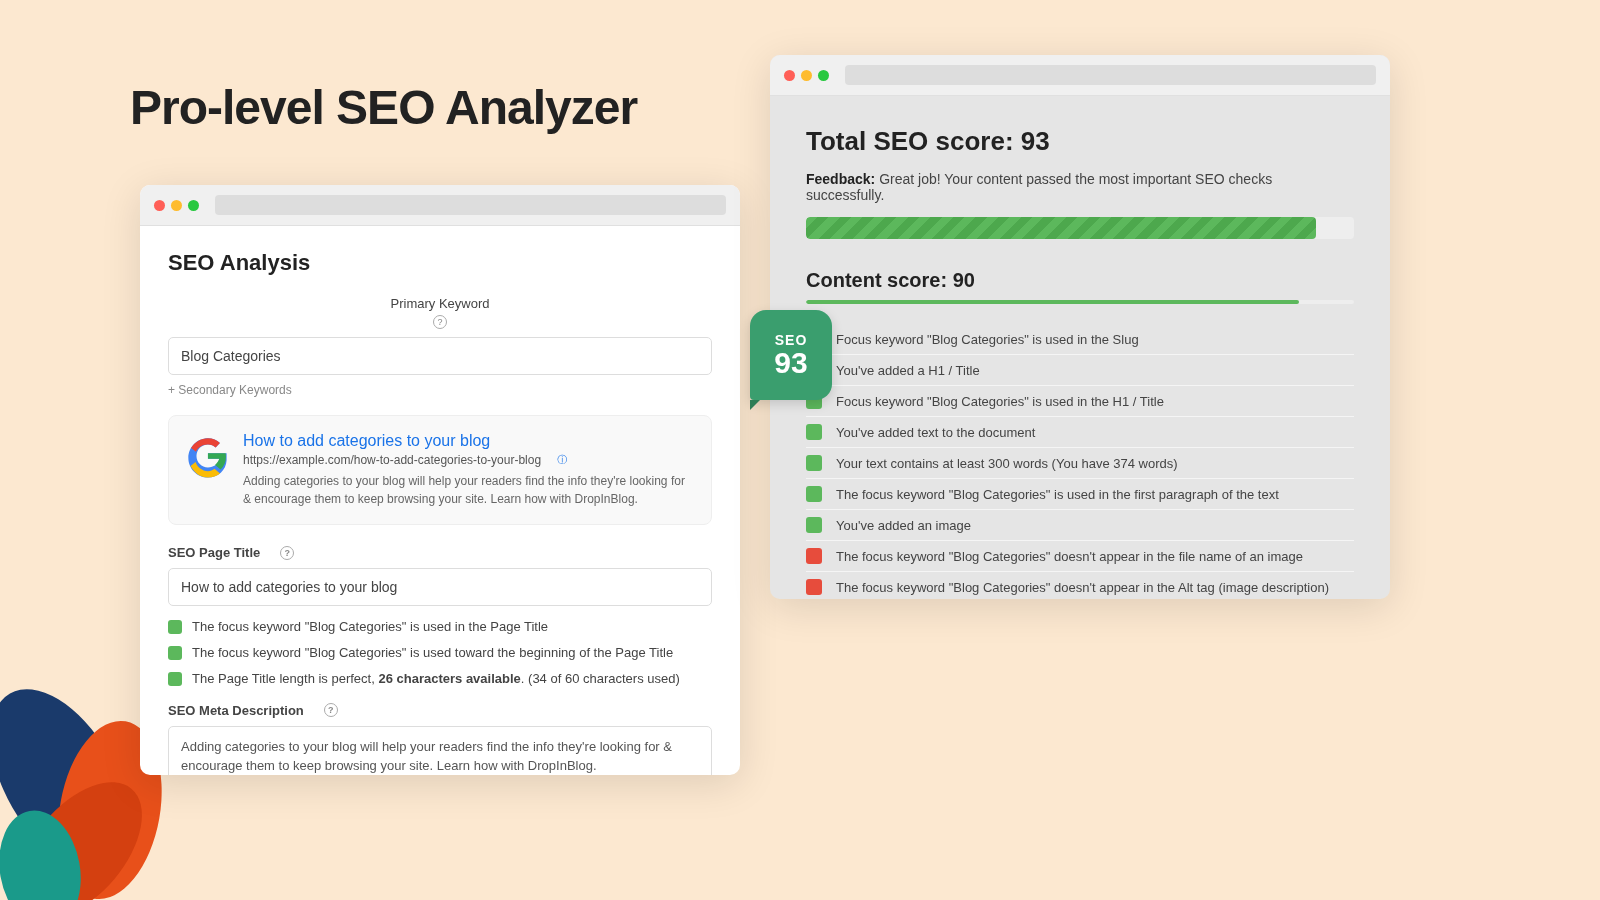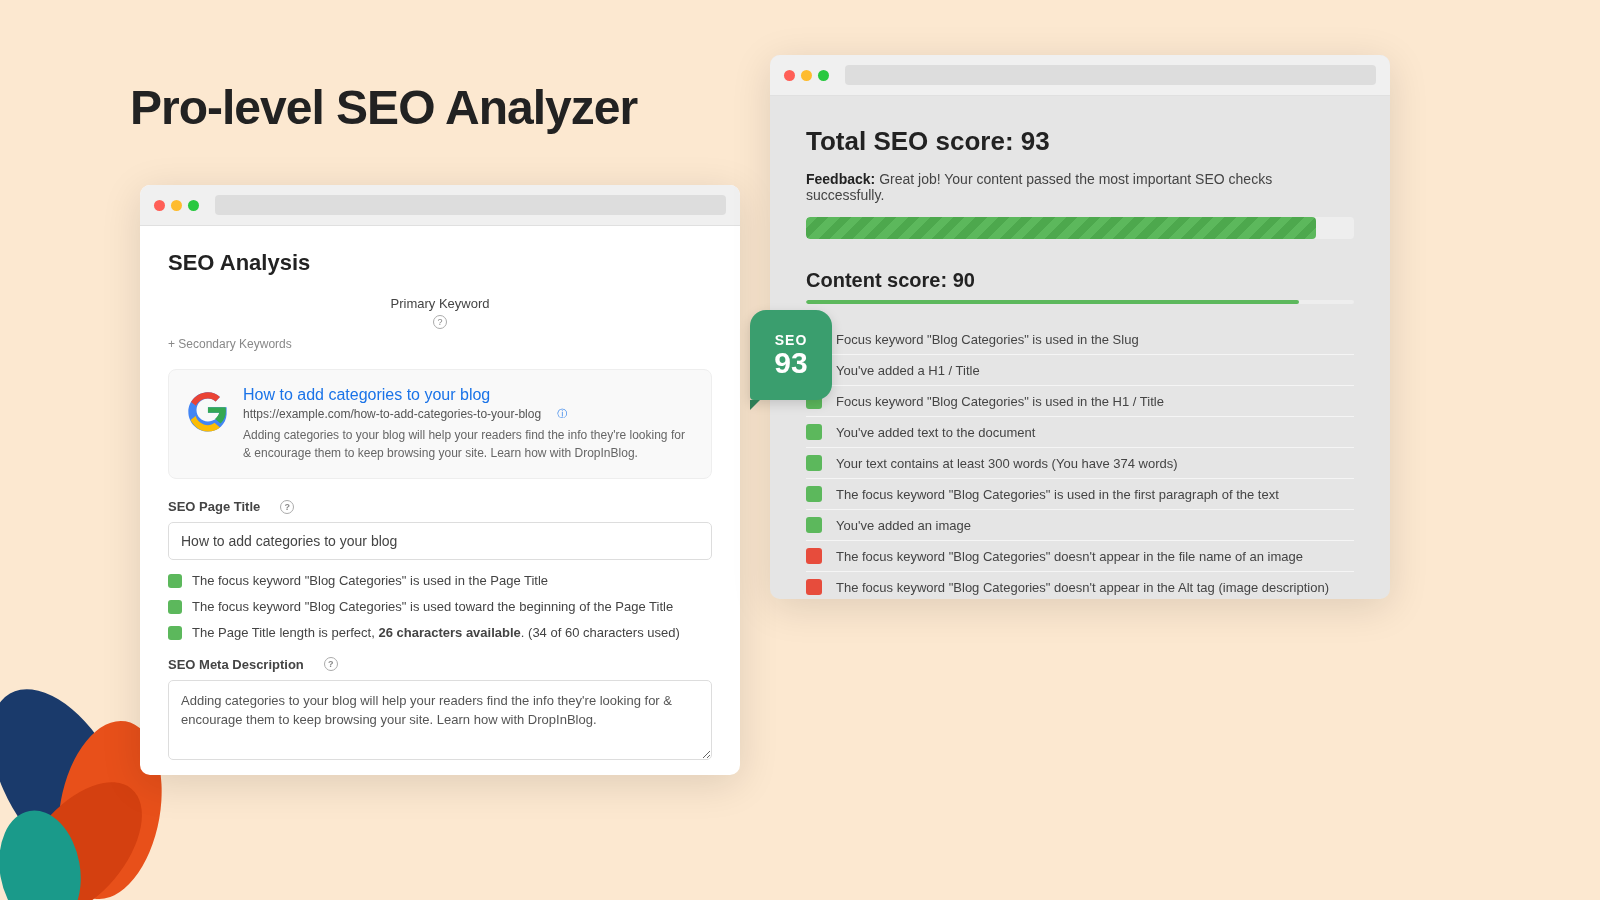--- a/index.html
+++ b/index.html
@@ -390,20 +390,21 @@
     <div class="browser-address"></div>
   </div>
   <div class="panel-content">
     <div class="panel-title">SEO Analysis</div>
 
     
     <div class="field-label">
       <span>Primary Keyword</span>
       <span class="info-icon">?</span>
     </div>
+    <input class="text-input" type="text" readonly="" value="Blog Categories" style="">
 
     
     <div class="secondary-kw-link">+ Secondary Keywords</div>
 
     
     <div class="serp-preview">
 
       <svg class="google-logo" viewBox="0 0 46 46">
         <path class="g-blue" d="M44.5 20H24v6h11.8C34.7 31.9 30.1 35 24 35c-6.6 0-12-5.4-12-12s5.4-12 12-12c3.1 0 5.9 1.1 8 3l4.5-4.5C33.4 6.5 28.9 4.5 24 4.5 12.7 4.5 3.5 13.7 3.5 25S12.7 45.5 24 45.5c10.4 0 19-7.5 19.5-18v-7.5z"></path>
         <path class="g-red" d="M6.3 14.7l5.2 3.8C13 14.8 18 11 24 11c3.1 0 5.9 1.1 8 3l4.5-4.5C33.4 6.5 28.9 4.5 24 4.5c-7.6 0-14 4.3-17.7 10.2z"></path>

